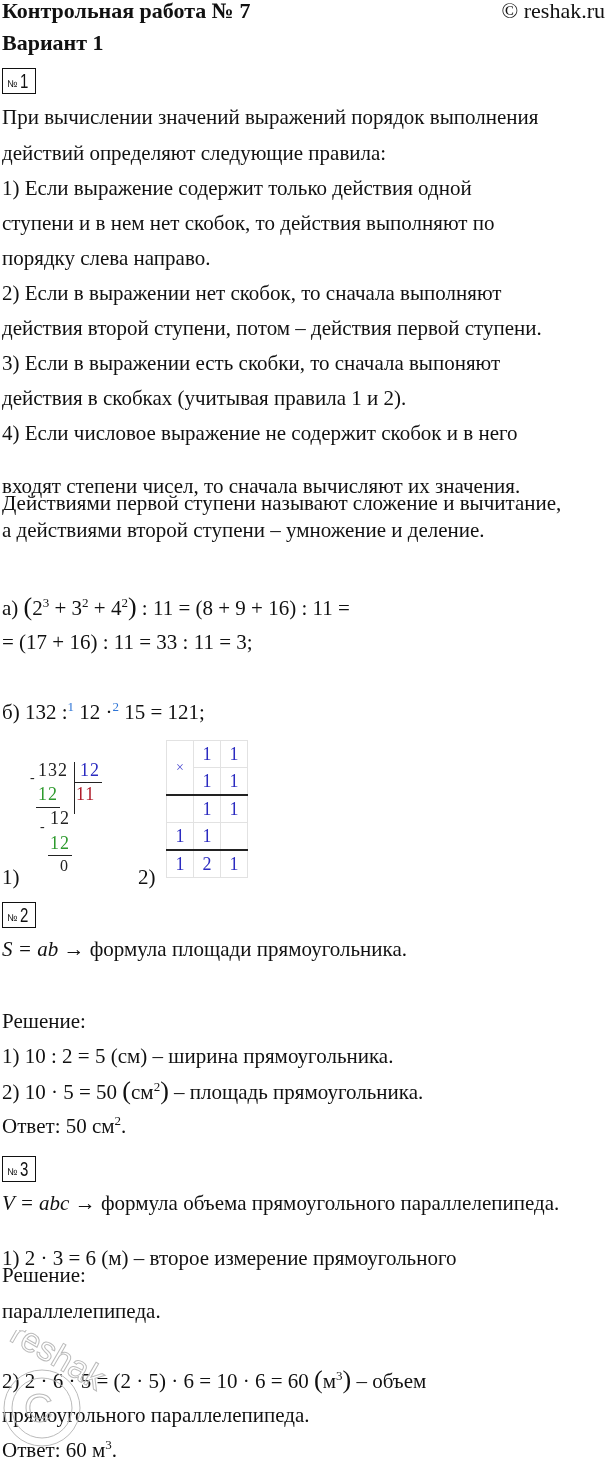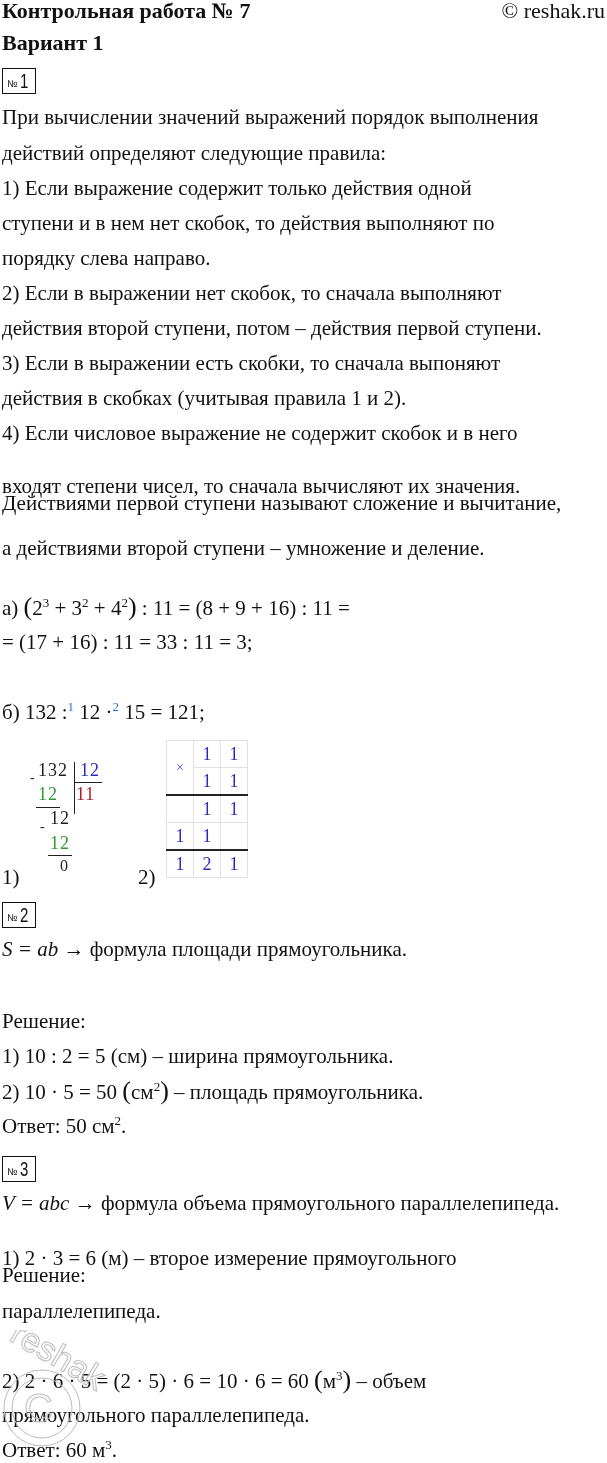--- a/index.html
+++ b/index.html
@@ -58,21 +58,21 @@
   <div class="abs txt" style="left:2px; top:175px;">1) Если выражение содержит только действия одной</div>
   <div class="abs txt" style="left:2px; top:210px;">ступени и в нем нет скобок, то действия выполняют по</div>
   <div class="abs txt" style="left:2px; top:245px;">порядку слева направо.</div>
   <div class="abs txt" style="left:2px; top:280px;">2) Если в выражении нет скобок, то сначала выполняют</div>
   <div class="abs txt" style="left:2px; top:315px;">действия второй ступени, потом – действия первой ступени.</div>
   <div class="abs txt" style="left:2px; top:350px;">3) Если в выражении есть скобки, то сначала выпоняют</div>
   <div class="abs txt" style="left:2px; top:385px;">действия в скобках (учитывая правила 1 и 2).</div>
   <div class="abs txt" style="left:2px; top:420px;">4) Если числовое выражение не содержит скобок и в него</div>
   <div class="abs txt" style="left:2px; top:473px;">входят степени чисел, то сначала вычисляют их значения.</div>
   <div class="abs txt" style="left:2px; top:490px;">Действиями первой ступени называют сложение и вычитание,</div>
-  <div class="abs txt" style="left:2px; top:535px;">а действиями второй ступени – умножение и деление.</div>
+  <div class="abs txt" style="left:2px; top:517px;">а действиями второй ступени – умножение и деление.</div>
 </div>
 
 <div class="abs txt" style="left:2px; top:594px;">
   <span>а)</span>
   <span class="bigparen">(</span><span>2</span><sup>3</sup>
   + <span>3</span><sup>2</sup>
   + <span>4</span><sup>2</sup><span class="bigparen">)</span>
   <span>: 11 = (8 + 9 + 16) : 11 =</span>
 </div>
 <div class="abs txt" style="left:2px; top:629px;">= (17 + 16) : 11 = 33 : 11 = 3;</div>

